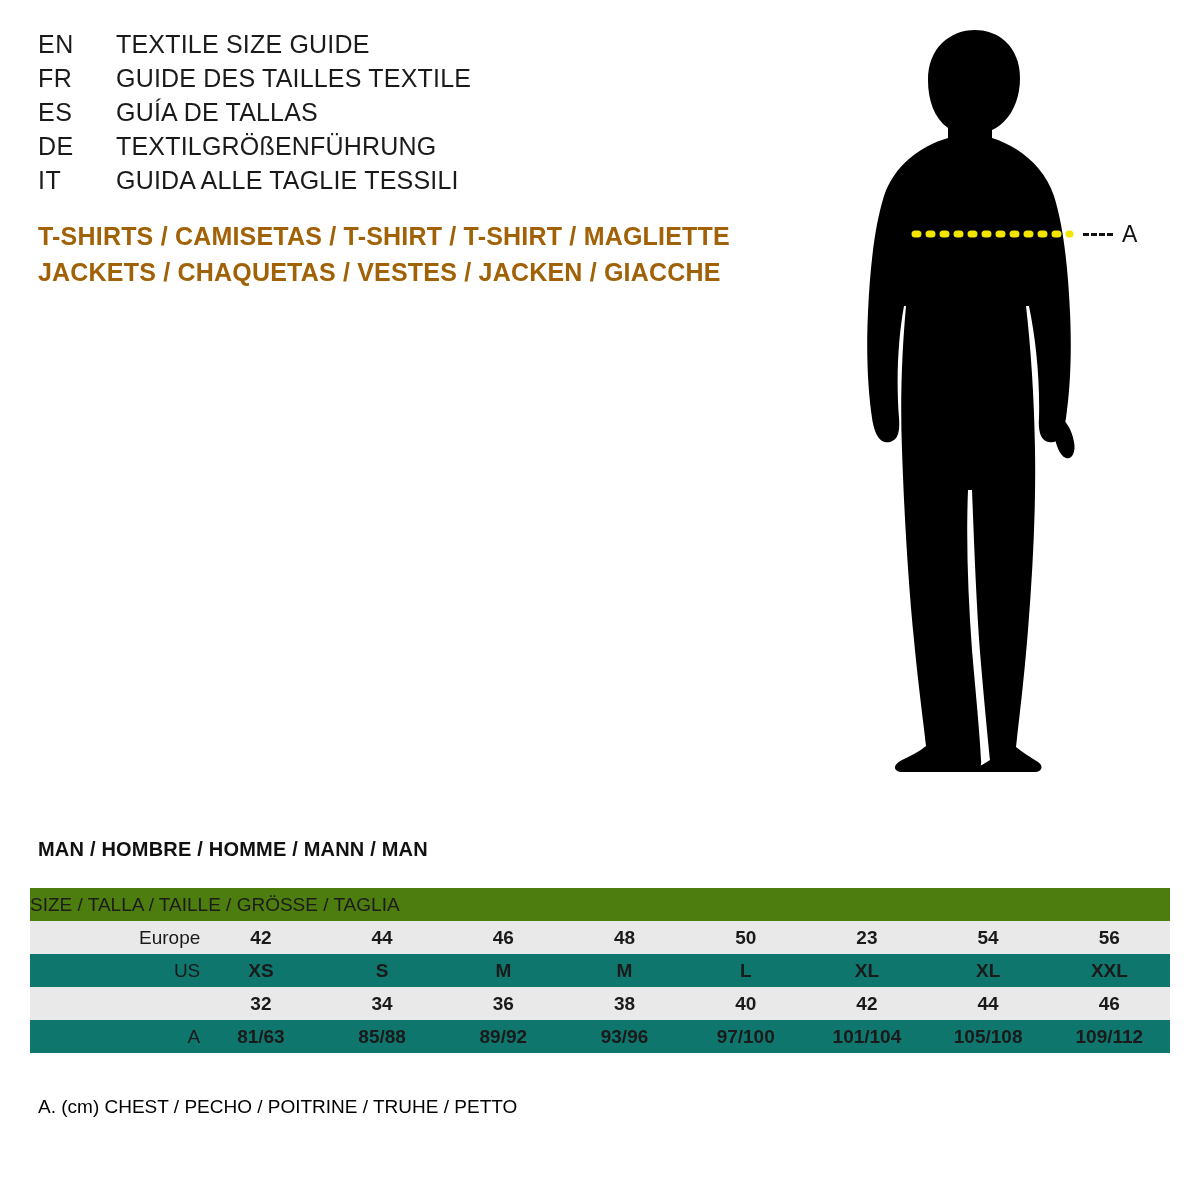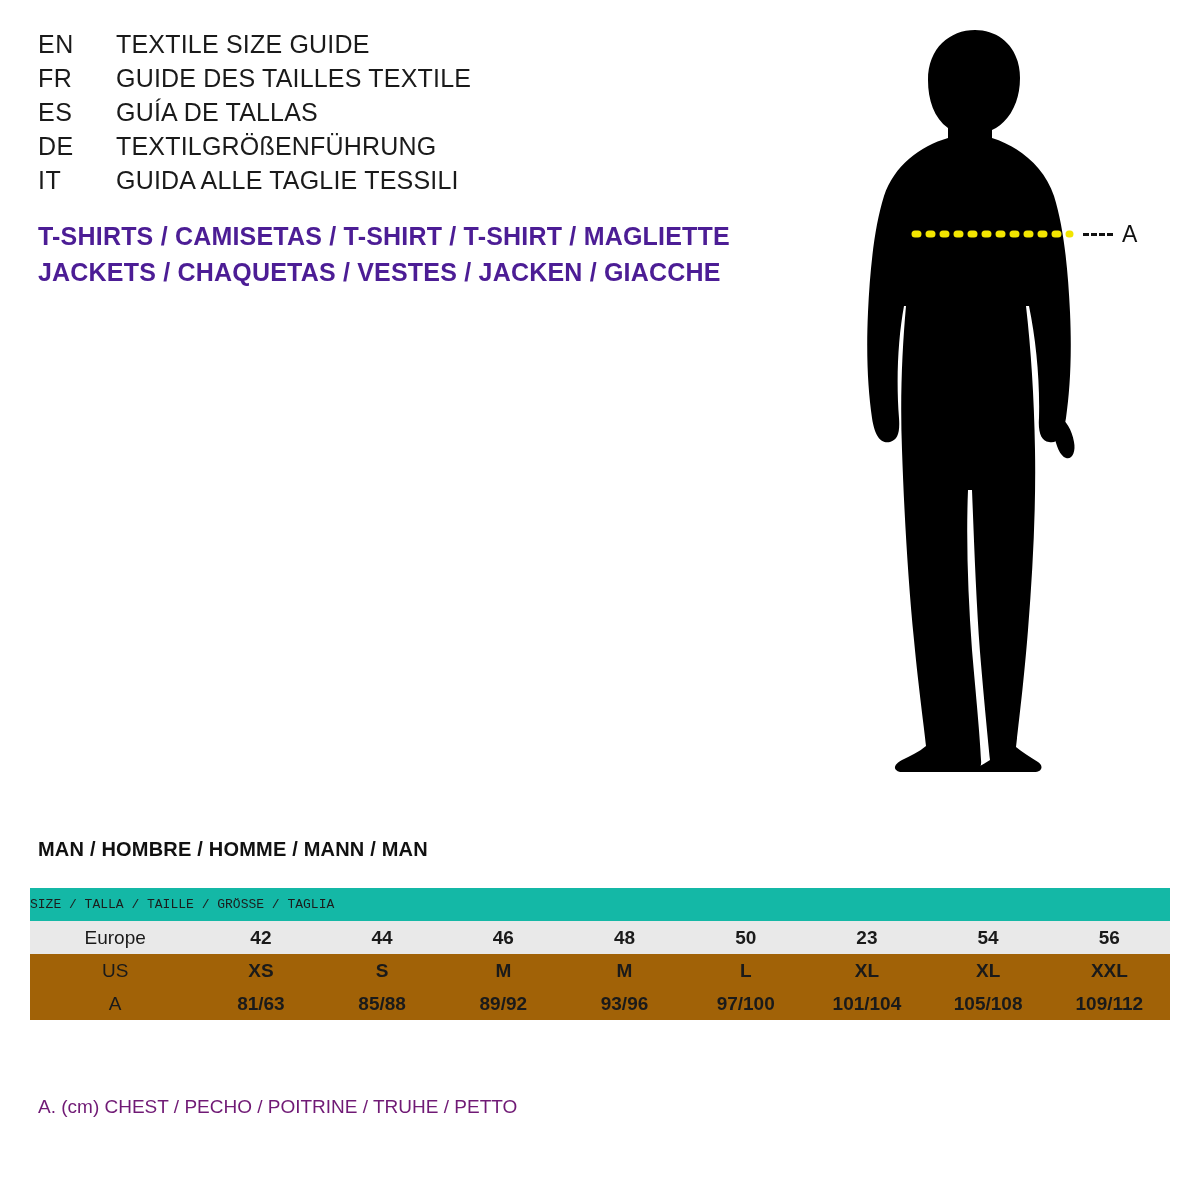--- a/index.html
+++ b/index.html
@@ -52,21 +52,21 @@
     left: 38px;
     top: 218px;
     width: 760px;
   }
   .cat-line {
     font-size: 25px;
     font-weight: bold;
     letter-spacing: 0.2px;
     line-height: 36px;
     white-space: nowrap;
-    color: #4c1d95;
+    color: #a16207;
   }
 
   
   .figure {
     position: absolute;
     left: 820px;
     top: 20px;
     width: 360px;
     height: 780px;
   }
@@ -107,48 +107,47 @@
     width: 1140px;
     border-collapse: collapse;
     font-size: 19px;
   }
   table.size-table td {
     padding: 0;
     height: 33px;
     vertical-align: middle;
   }
   .row-head td {
-    background: #14b8a6;
+    background: #4d7c0f;
     color: #1c1c1c;
-    font-size: 13px;
+    font-size: 19px;
     padding-left: 12px;
-    font-family: Liberation Mono, monospace;
   }
   .row-light td { background: #e9e9e9; }
-  .row-dark td  { background: #a16207; margin-left: 37px; }
+  .row-dark td  { background: #0f766e; margin-left: 37px; }
 
   td.label-cell {
     padding-left: 12px;
-    text-align: center;
+    text-align: right;
     width: 170px;
     white-space: nowrap;
   }
   td.val-cell {
     text-align: center;
     width: 121px;
     white-space: nowrap;
     font-weight: bold;
   }
 
   .footnote {
     position: absolute;
     left: 38px;
     top: 1096px;
     font-size: 19px;
-    color: #701a75;
+    color: #000000;
     white-space: nowrap;
   }
 </style>
 </head>
 <body>
 
 <div class="page">
 
   <div class="lang-block">
     <div class="lang-row">
@@ -255,20 +254,31 @@
         <td class="label-cell">US</td>
         <td class="val-cell">XS</td>
         <td class="val-cell">S</td>
         <td class="val-cell">M</td>
         <td class="val-cell">M</td>
         <td class="val-cell">L</td>
         <td class="val-cell">XL</td>
         <td class="val-cell">XL</td>
         <td class="val-cell">XXL</td>
       </tr>
+      <tr class="row-light">
+        <td class="label-cell"></td>
+        <td class="val-cell">32</td>
+        <td class="val-cell">34</td>
+        <td class="val-cell">36</td>
+        <td class="val-cell">38</td>
+        <td class="val-cell">40</td>
+        <td class="val-cell">42</td>
+        <td class="val-cell">44</td>
+        <td class="val-cell">46</td>
+      </tr>
       <tr class="row-dark">
         <td class="label-cell">A</td>
         <td class="val-cell">81/63</td>
         <td class="val-cell">85/88</td>
         <td class="val-cell">89/92</td>
         <td class="val-cell">93/96</td>
         <td class="val-cell">97/100</td>
         <td class="val-cell">101/104</td>
         <td class="val-cell">105/108</td>
         <td class="val-cell">109/112</td>

